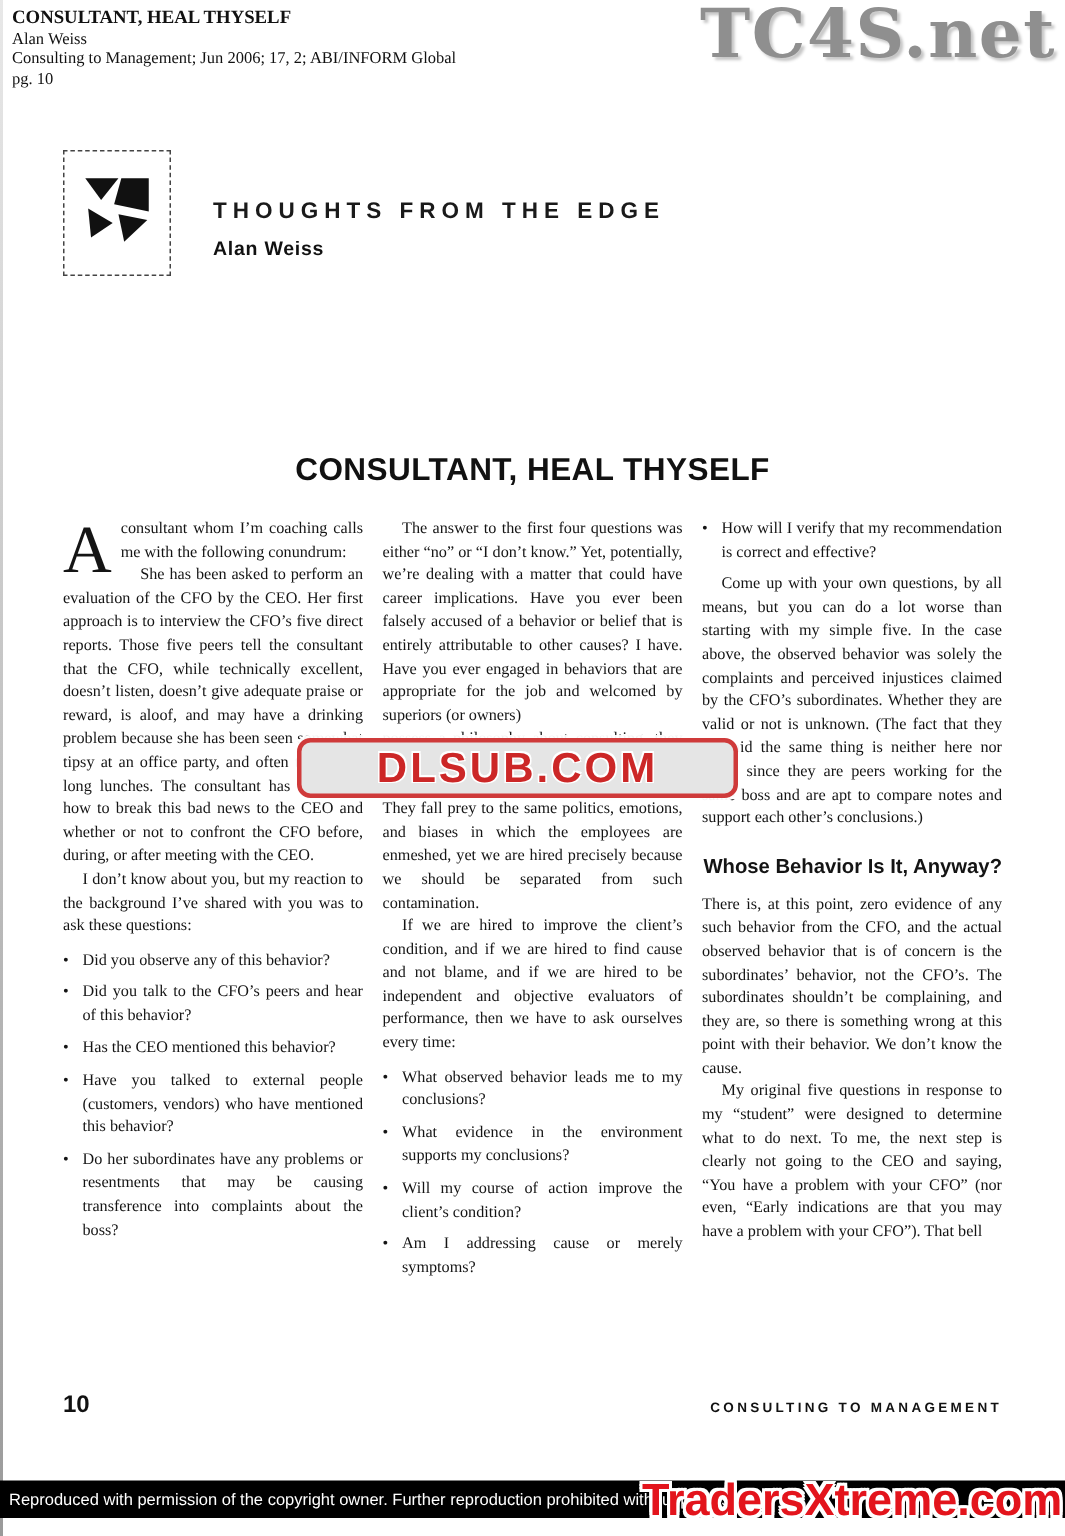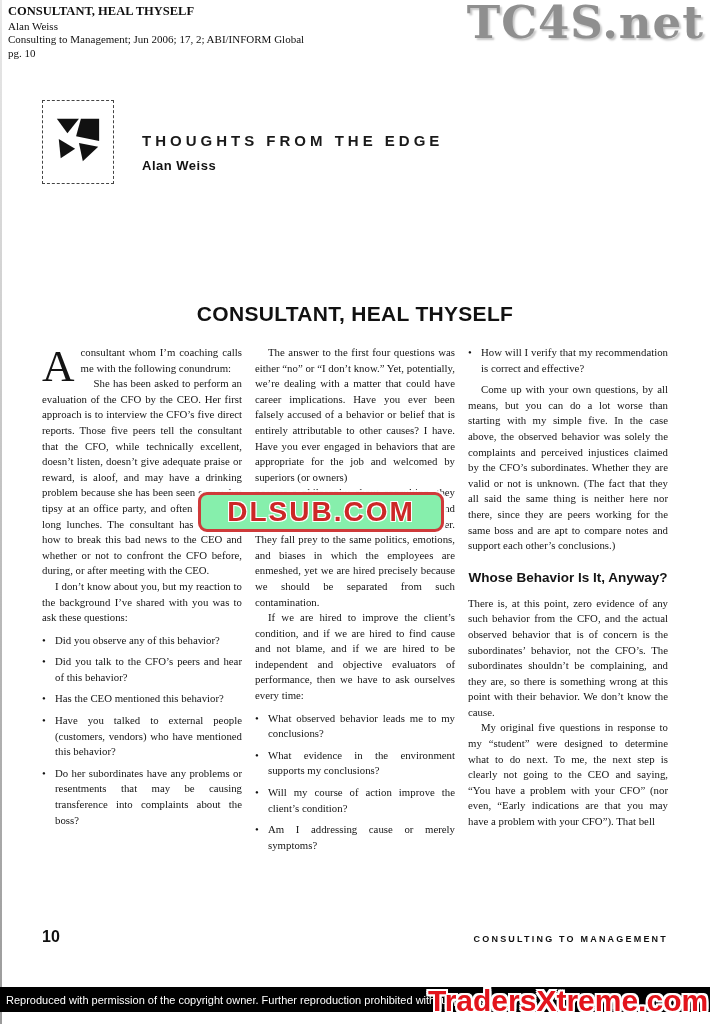--- a/index.html
+++ b/index.html
@@ -41,37 +41,37 @@
   .p-gap { margin-top:14px; }
   .dropcap { float:left; font-size:45px; line-height:37px; padding:3px 6px 0 0;
     font-family:"Liberation Serif", serif; }
 
   .bullets { margin-top:7px; }
   .bullet { display:flex; margin-bottom:6px; }
   .bullet .dot { width:13px; flex:none; }
   .bullet .btext { flex:1; }
 
   .col3-heading { font-family:"Liberation Sans", sans-serif; font-weight:bold;
-    font-size:13.5px; line-height:18px; margin:15px 0 9px 0; text-align:center; }
+    font-size:13.5px; line-height:18px; margin:15px 0 9px 0; text-align:right; }
 
   
   .page-footer { position:absolute; top:928px; left:42px; right:42px;
     display:flex; justify-content:space-between; align-items:baseline;
     font-family:"Liberation Sans", sans-serif; }
   .page-num { font-weight:bold; font-size:16px; }
   .journal-name { font-weight:bold; font-size:9px; letter-spacing:2.2px; }
 
   .copyright-bar { position:absolute; top:987px; left:0; width:710px; height:25px;
     background:#000; color:#fff; display:flex; align-items:center;
     font-family:"Liberation Sans", sans-serif; font-size:11px;
     padding-left:6px; box-sizing:border-box; }
 
   
-  .wm-dlsub { position:absolute; top:492px; left:198px; width:246px; height:40px; z-index:20;
-    box-sizing:border-box; background:#86efac; border:3px solid #cf3a3a; border-radius:9px;
+  .wm-dlsub { position:absolute; top:492px; left:198px; width:294px; height:40px; z-index:20;
+    box-sizing:border-box; background:#e5e5e5; border:3px solid #cf3a3a; border-radius:9px;
     box-shadow:0 0 0 2px rgba(255,255,255,0.95);
     display:flex; align-items:center; justify-content:center;
     font-family:"Liberation Sans", sans-serif; font-weight:bold; font-size:28px;
     letter-spacing:2px; color:#cc2727;
     text-shadow:-1px -1px 0 #fff, 1px -1px 0 #fff, -1px 1px 0 #fff, 1px 1px 0 #fff; }
 
   .wm-traders { position:absolute; top:984px; left:428px; z-index:30;
     font-family:"Liberation Sans", sans-serif; font-weight:bold; font-size:30px;
     color:#e3141c;
     text-shadow:-2px -2px 0 #fff, 2px -2px 0 #fff, -2px 2px 0 #fff, 2px 2px 0 #fff,

